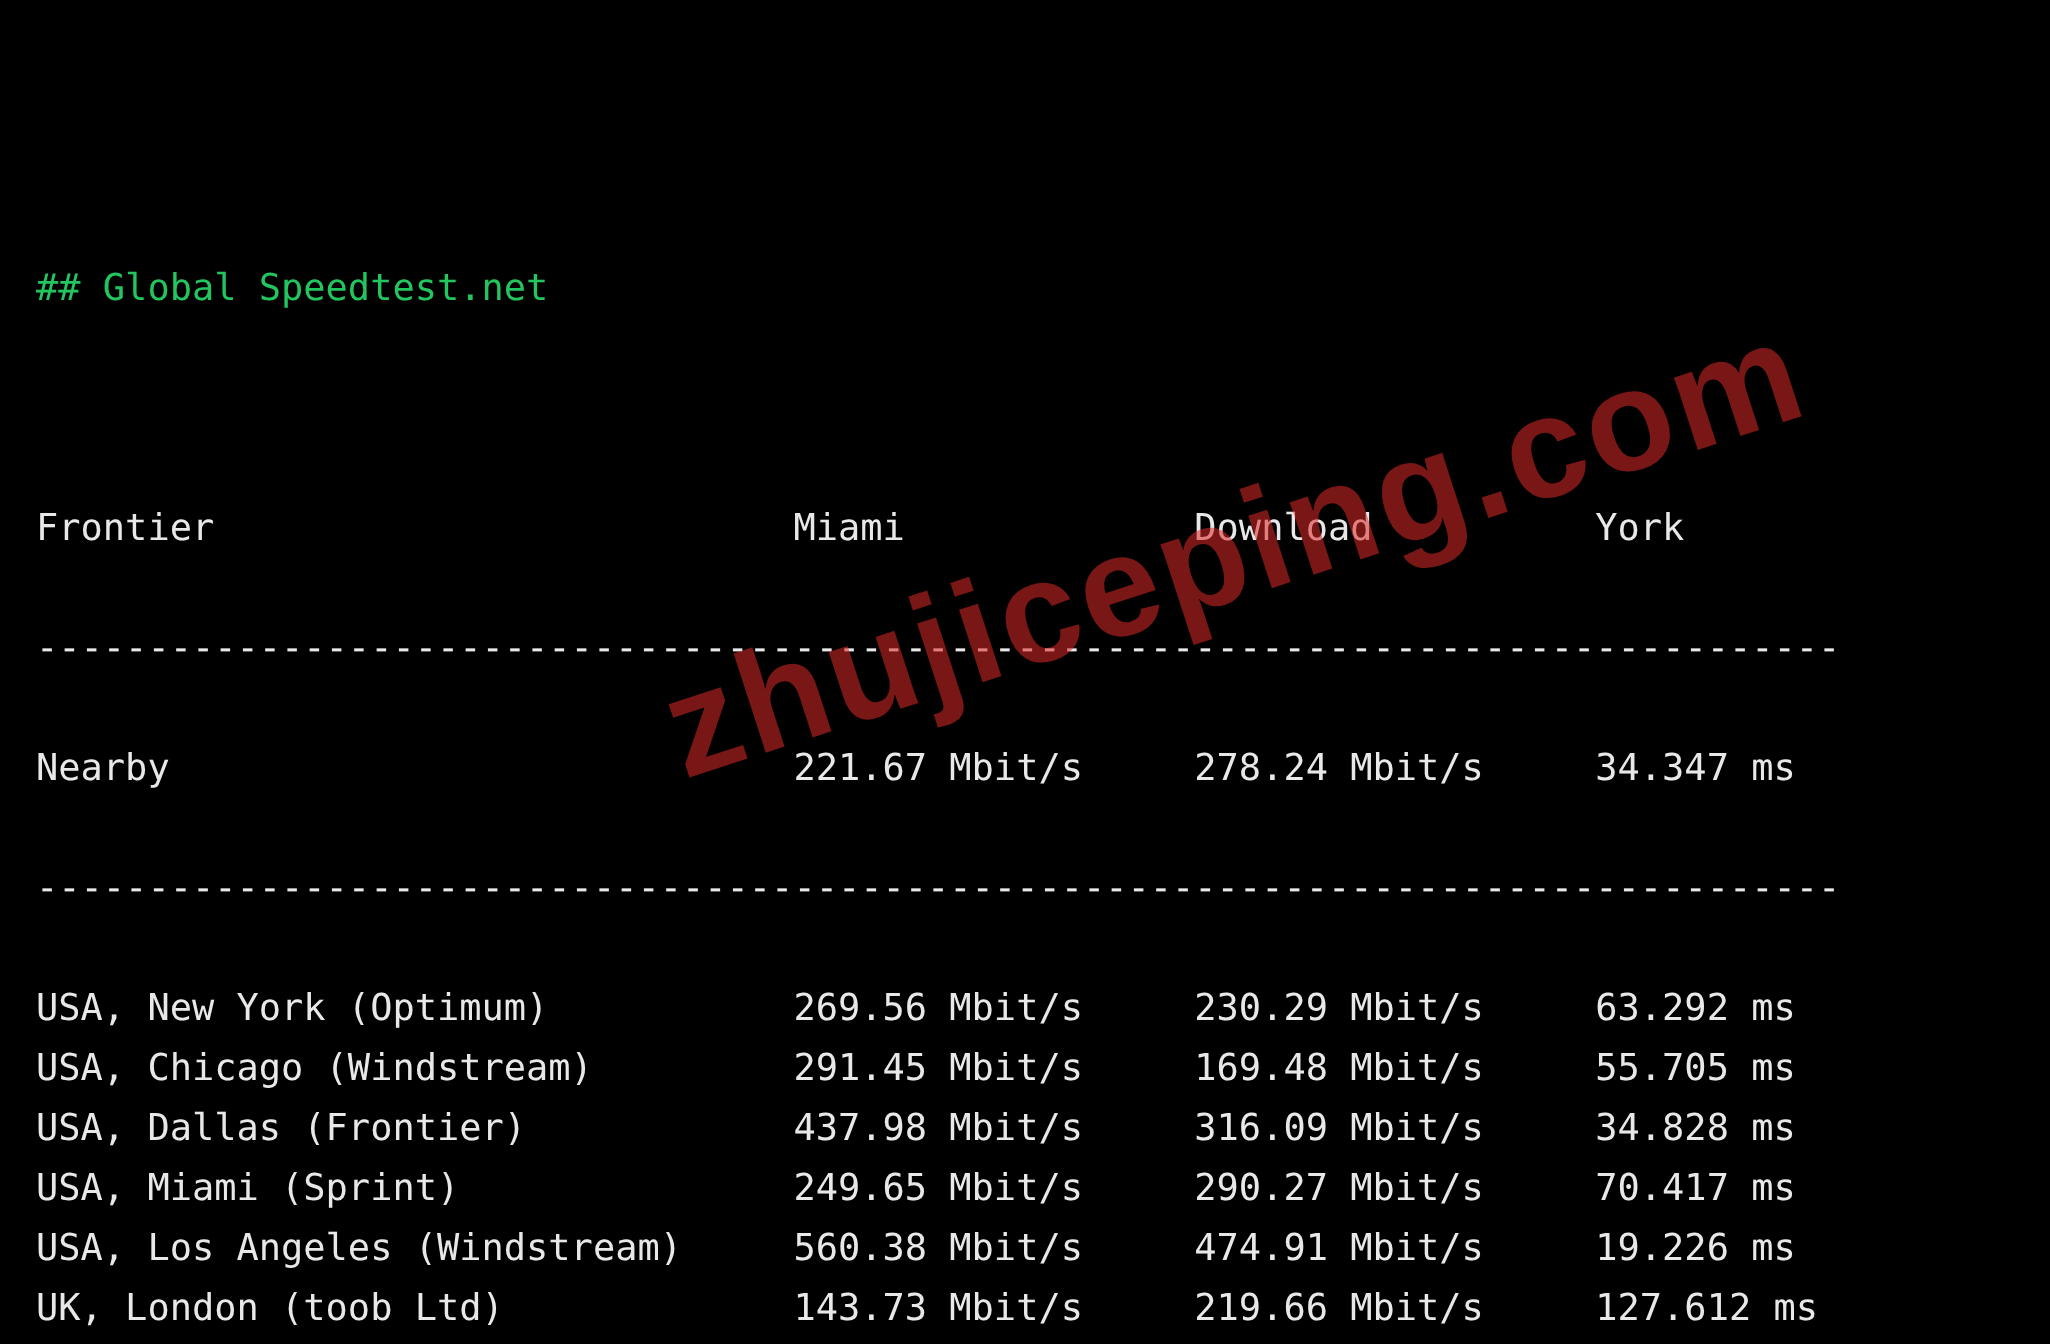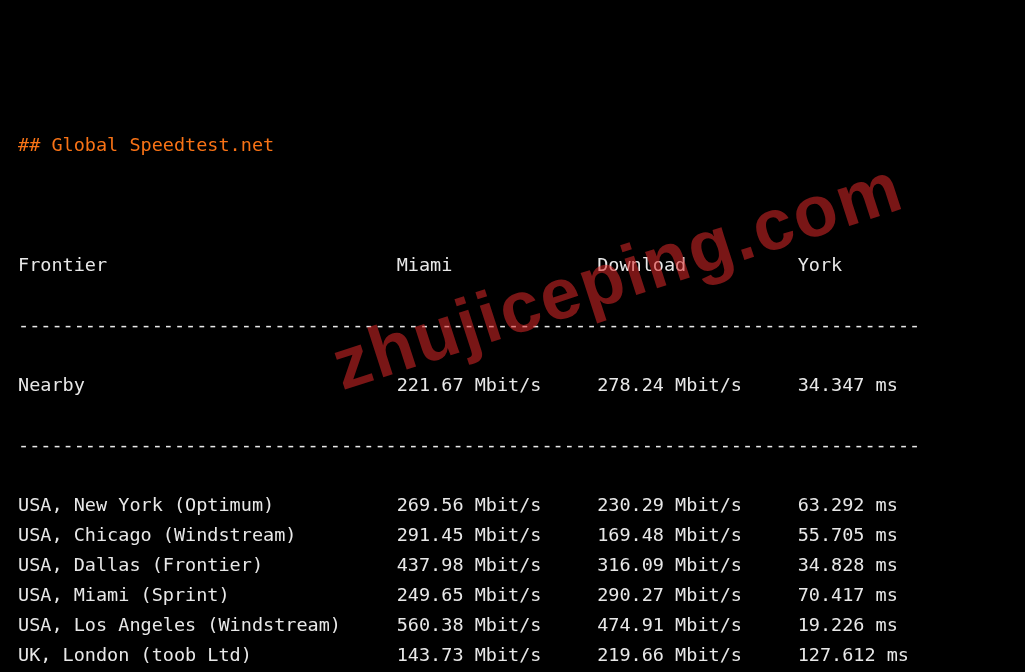--- a/index.html
+++ b/index.html
@@ -13,21 +13,21 @@
   body {
     font-family: "Consolas", "Menlo", "DejaVu Sans Mono", "Courier New", monospace;
     font-size: 18.5px;
     line-height: 30px;
     white-space: pre;
     padding: 10px 18px;
     box-sizing: border-box;
     position: relative;
   }
   .title {
-    color: #f97316; 
+    color: #22c55e; 
   }
   .row, .head, .sep {
     color: #e8e8e8;
   }
   .watermark {
     position: absolute;
     left: 320px;
     top: 260px;
     font-family: Arial, Helvetica, sans-serif;
     font-weight: 700;

